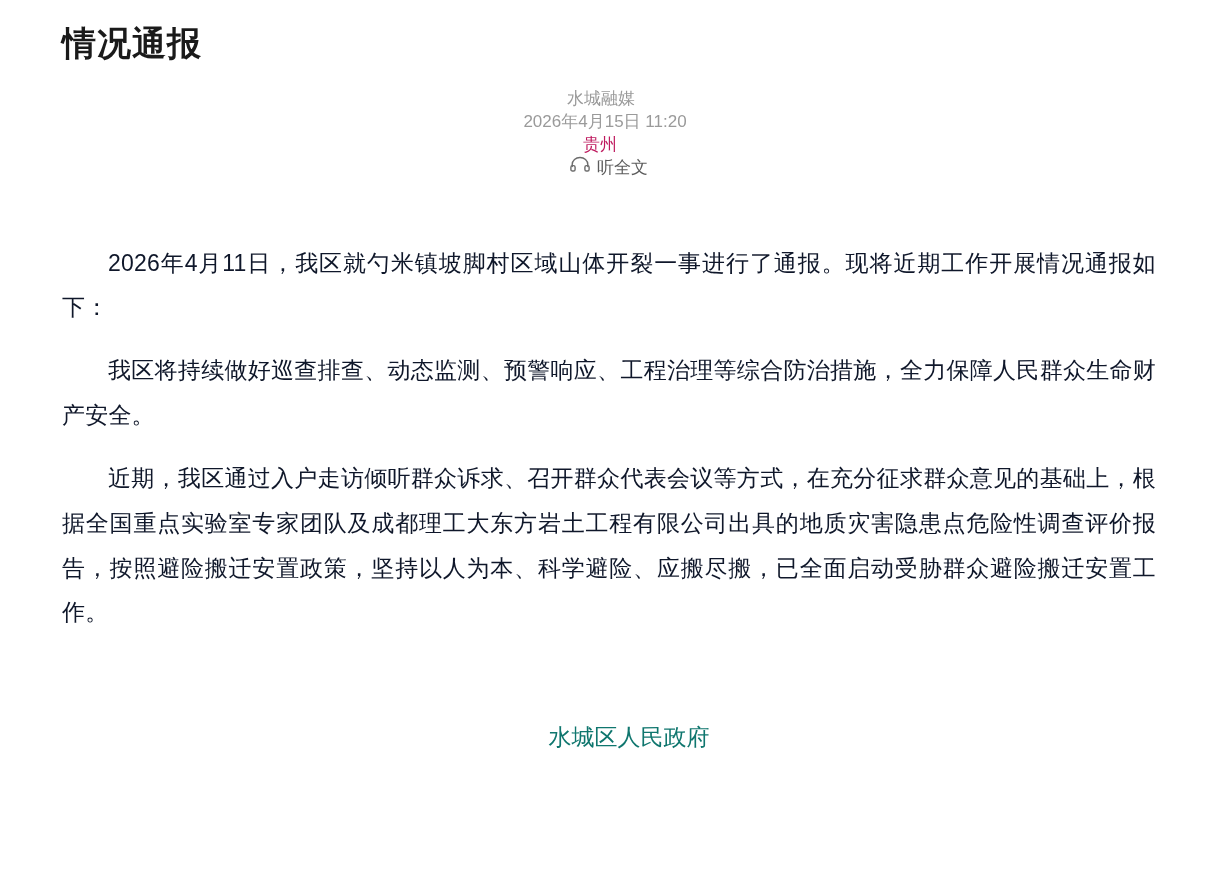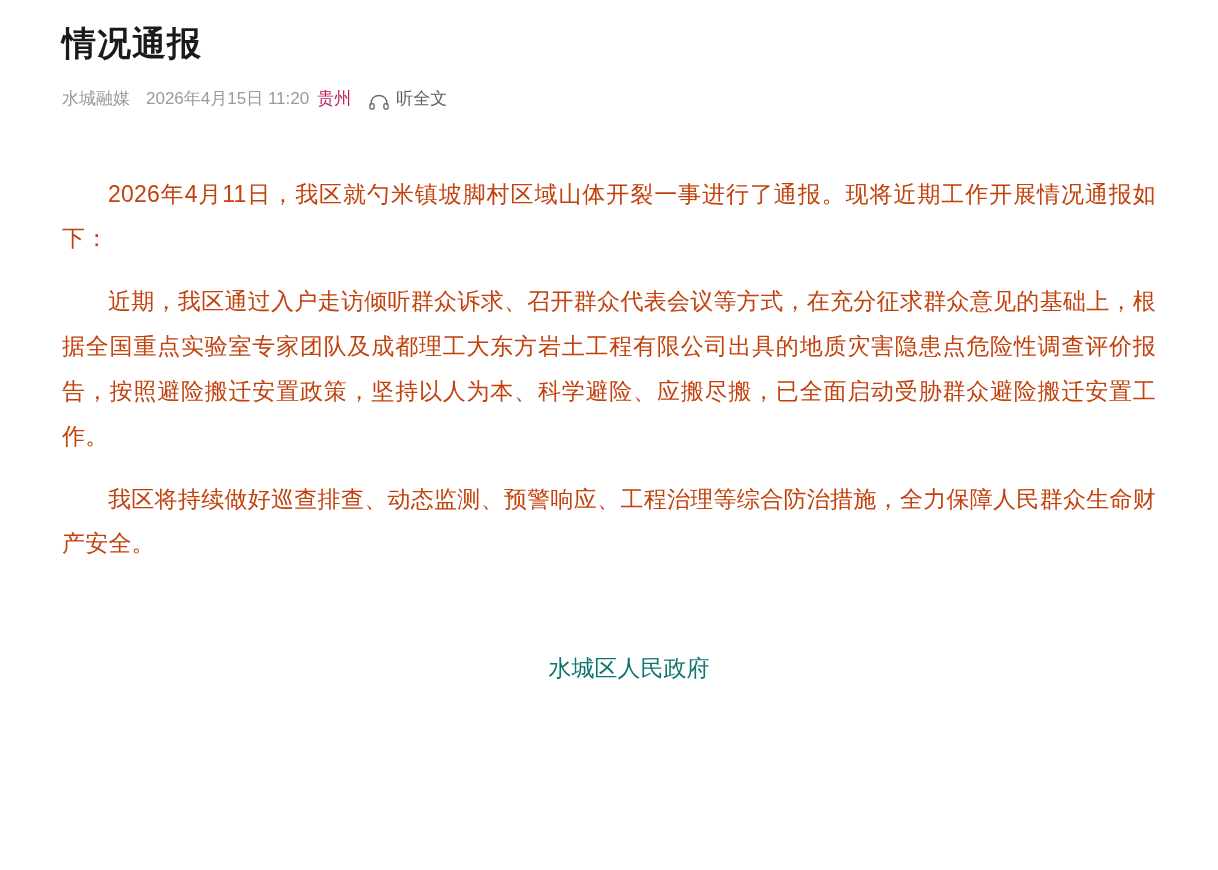--- a/index.html
+++ b/index.html
@@ -29,57 +29,58 @@
     color: #1a1a1a;
     margin: 0 0 22px 0;
   }
   .meta-row {
     display: flex;
     align-items: center;
     font-size: 17px;
     color: #8a8a8a;
     margin-bottom: 8px;
     white-space: nowrap;
+    flex-direction: column;
   }
   .meta-source {
     color: #9a9a9a;
     margin-right: 16px;
   }
   .meta-date {
     color: #9a9a9a;
     margin-right: 8px;
     font-family: "Liberation Sans", sans-serif;
   }
   .meta-region {
     color: #be185d;
     margin-right: 18px;
   }
   .listen-wrap {
     display: flex;
-    align-items: flex-end;
+    align-items: flex-start;
     color: #6b6b6b;
     cursor: pointer;
   }
   .headphone-icon {
     display: inline-block;
     width: 20px;
     height: 16px;
     margin-right: 7px;
     position: relative;
   }
   .headphone-icon svg { display: block; }
   .listen-label {
     font-size: 17px;
     color: #5c5c5c;
   }
   .body-copy {
     margin-top: 62px;
     font-size: 23px;
     line-height: 1.95;
-    color: #c2410c;
+    color: #0f172a;
     letter-spacing: 0.2px;
     text-align: justify;
   }
   .body-copy p {
     margin: 0 0 18px 0;
     text-indent: 2em;
   }
   .signature {
     margin-top: 80px;
     text-align: center;
@@ -110,21 +111,21 @@
           <rect x="0.9" y="9.6" width="4.2" height="5.4" rx="1.6" stroke="#6b6b6b" stroke-width="1.4" fill="none"></rect>
           <rect x="14.9" y="9.6" width="4.2" height="5.4" rx="1.6" stroke="#6b6b6b" stroke-width="1.4" fill="none"></rect>
         </svg>
       </span>
       <span class="listen-label">听全文</span>
     </span>
   </div>
 
   <div class="body-copy">
     <p>2026年4月11日，我区就勺米镇坡脚村区域山体开裂一事进行了通报。现将近期工作开展情况通报如下：</p>
+    <p>我区将持续做好巡查排查、动态监测、预警响应、工程治理等综合防治措施，全力保障人民群众生命财产安全。</p>
     <p>近期，我区通过入户走访倾听群众诉求、召开群众代表会议等方式，在充分征求群众意见的基础上，根据全国重点实验室专家团队及成都理工大东方岩土工程有限公司出具的地质灾害隐患点危险性调查评价报告，按照避险搬迁安置政策，坚持以人为本、科学避险、应搬尽搬，已全面启动受胁群众避险搬迁安置工作。</p>
-    <p>我区将持续做好巡查排查、动态监测、预警响应、工程治理等综合防治措施，全力保障人民群众生命财产安全。</p>
   </div>
 
   <div class="signature">
     <div>水城区人民政府</div>
   </div>
 
 </div>
 
 </body></html>

